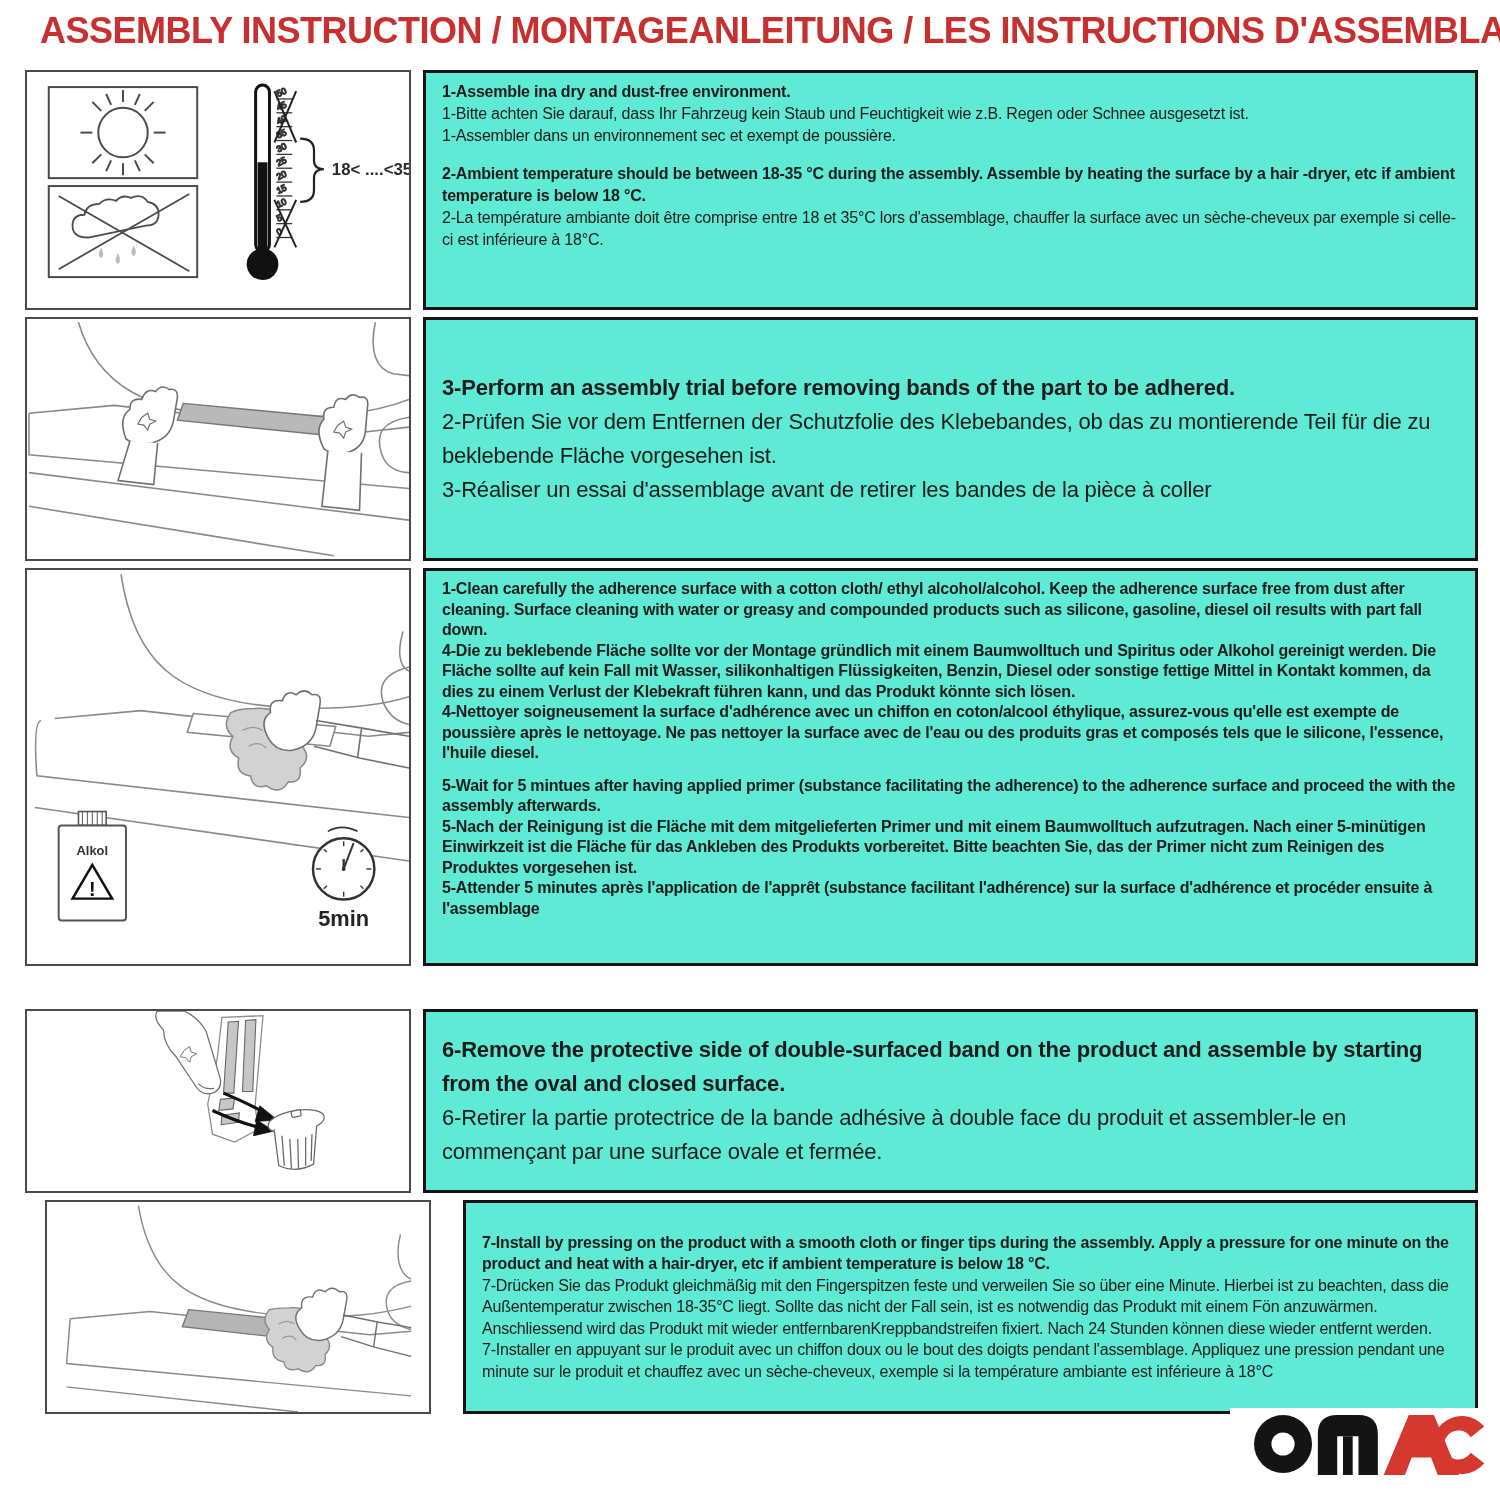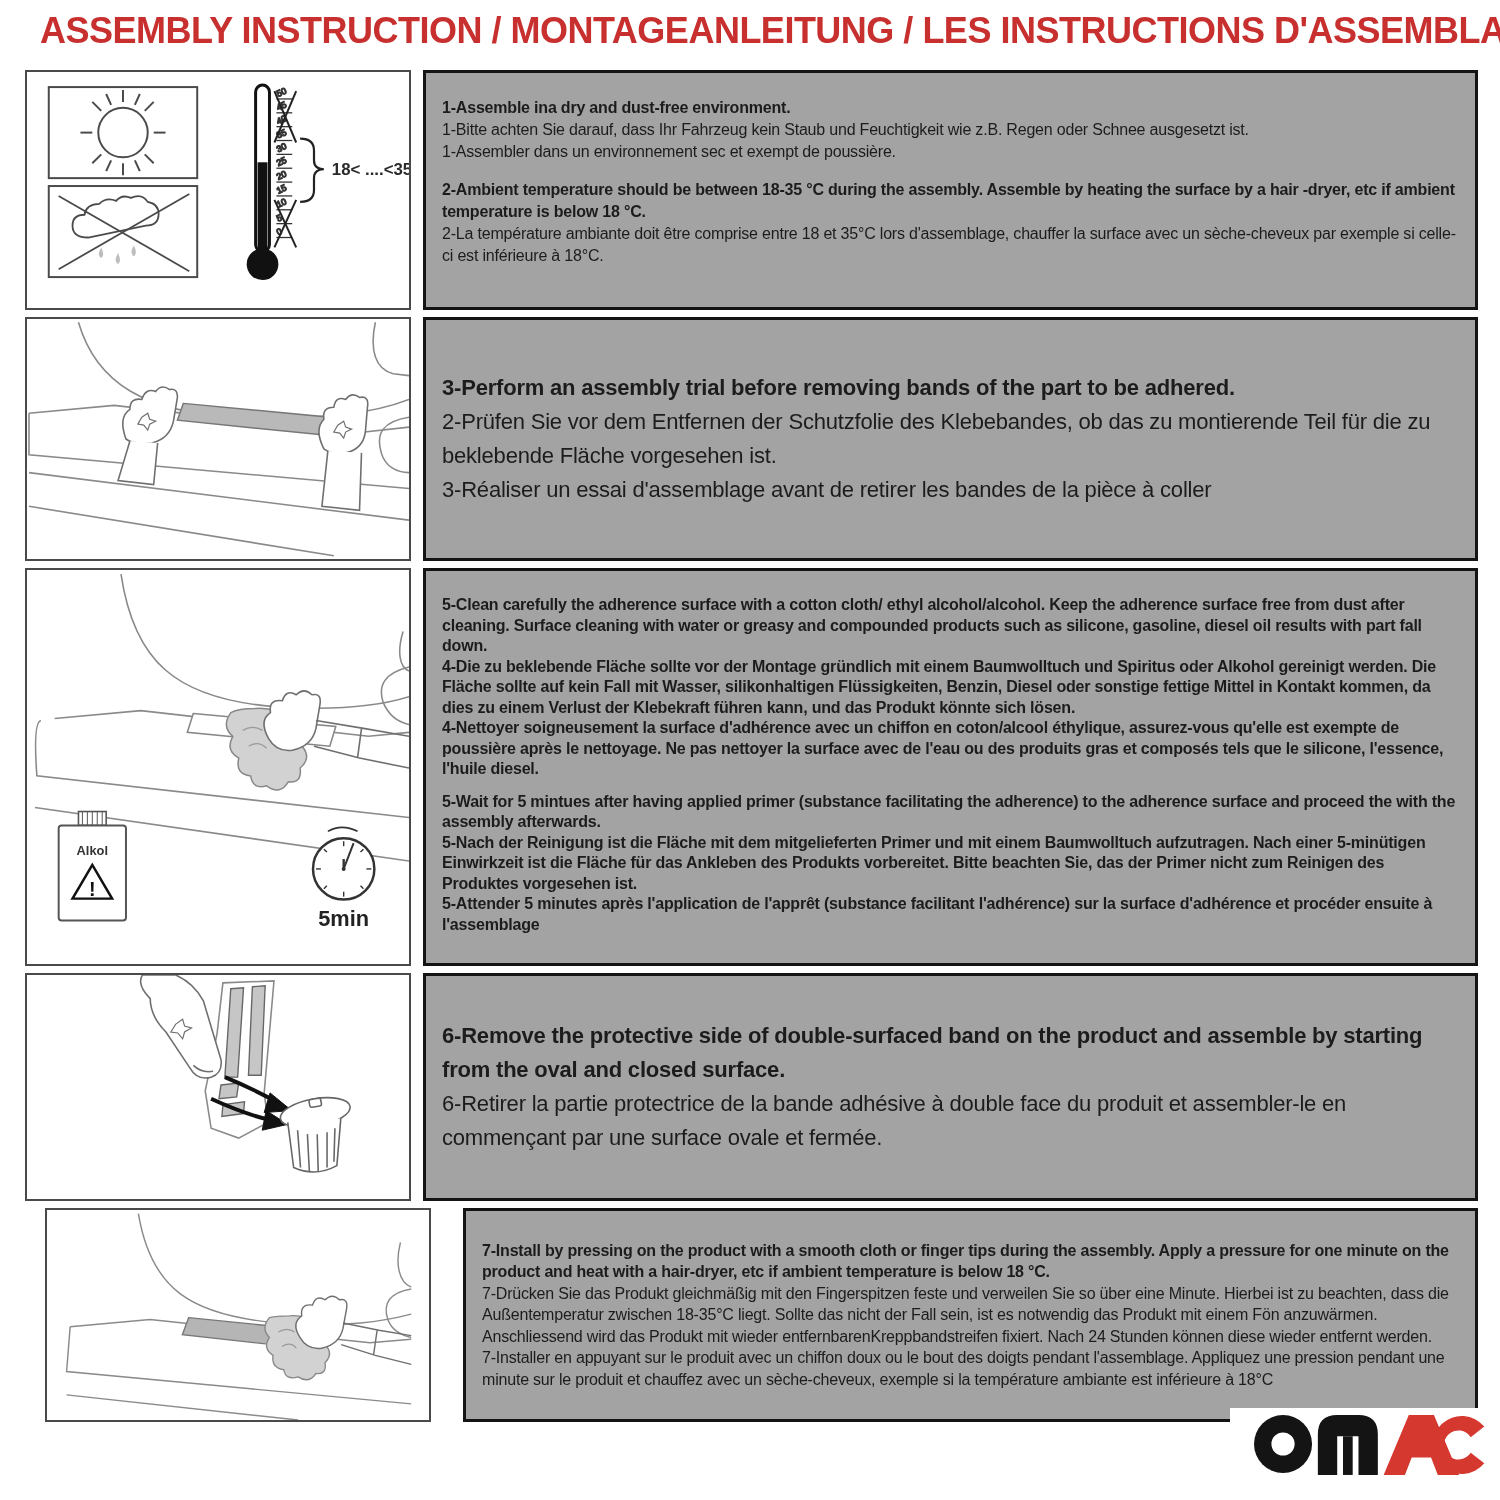--- a/index.html
+++ b/index.html
@@ -5,23 +5,23 @@
   html,body{margin:0;padding:0;background:#ffffff;}
   .page{position:relative;width:1500px;height:1500px;background:#fff;overflow:hidden;
         font-family:"Liberation Sans","DejaVu Sans",sans-serif;color:#1c1c1c;}
   .title{position:absolute;left:40px;top:10px;width:1440px;
          font-size:36px;font-weight:bold;letter-spacing:-0.5px;color:#c7302e;white-space:nowrap;}
   .rows{position:absolute;left:25px;top:70px;width:1453px;}
   .row{display:flex;gap:12px;margin-bottom:7px;}
   .illus{flex:none;width:386px;border:2px solid #4a4a4a;background:#fff;box-sizing:border-box;
          display:flex;align-items:stretch;justify-content:center;overflow:hidden;}
   .illus svg{width:100%;height:100%;}
-  .text{flex:1;border:3px solid #141414;background:#a3a3a3;box-sizing:border-box;
-        padding:24px 16px;display:flex;flex-direction:column;overflow:hidden;}
-  .r1{height:240px;} .r2{height:244px;} .r3{height:398px;} .r4{height:228px;} .r5{height:214px;margin-left:20px;}
+  .text{flex:1;border:3px solid #141414;background:#5eead4;box-sizing:border-box;
+        padding:8px 16px;display:flex;flex-direction:column;overflow:hidden;}
+  .r1{height:240px;} .r2{height:244px;} .r3{height:398px;} .r4{height:184px;margin-top:36px;} .r5{height:214px;margin-left:20px;}
   .text p{margin:0;}
   .small p{font-size:16px;line-height:22px;letter-spacing:-0.2px;}
   .r3t p{font-size:16px;line-height:20.5px;letter-spacing:-0.2px;font-weight:bold;}
   .r5t p{font-size:16px;line-height:21.5px;letter-spacing:-0.2px;}
   .big{justify-content:center;}
   .big p{font-size:22px;line-height:34px;letter-spacing:-0.2px;}
   .r5t{justify-content:center;}
   p.b{font-weight:bold;}
   .gap{margin-top:16px !important;}
   .gap2{margin-top:12px !important;}
@@ -191,21 +191,21 @@
                 <line x1="340" y1="320" x2="337" y2="317"></line>
             </g>
             <line x1="320" y1="300" x2="330" y2="274" stroke="#333" stroke-width="2"></line>
             <line x1="320" y1="300" x2="320" y2="290" stroke="#333" stroke-width="2.4"></line>
             <circle cx="320" cy="300" r="2" fill="#333"></circle>
             <text x="320" y="358" text-anchor="middle" font-size="22" font-weight="bold" fill="#222">5min</text>
           </g>
         </svg>
       </div>
       <div class="text r3t r3">
-        <p class="b">5-Clean carefully the adherence surface with a cotton cloth/ ethyl alcohol/alcohol. Keep the adherence surface free from dust after cleaning. Surface cleaning with water or greasy and compounded products such as silicone, gasoline, diesel oil results with part fall down.</p>
+        <p class="b">1-Clean carefully the adherence surface with a cotton cloth/ ethyl alcohol/alcohol. Keep the adherence surface free from dust after cleaning. Surface cleaning with water or greasy and compounded products such as silicone, gasoline, diesel oil results with part fall down.</p>
         <p>4-Die zu beklebende Fläche sollte vor der Montage gründlich mit einem Baumwolltuch und Spiritus oder Alkohol gereinigt werden. Die Fläche sollte auf kein Fall mit Wasser, silikonhaltigen Flüssigkeiten, Benzin, Diesel oder sonstige fettige Mittel in Kontakt kommen, da dies zu einem Verlust der Klebekraft führen kann, und das Produkt könnte sich lösen.</p>
         <p>4-Nettoyer soigneusement la surface d'adhérence avec un chiffon en coton/alcool éthylique, assurez-vous qu'elle est exempte de poussière après le nettoyage. Ne pas nettoyer la surface avec de l'eau ou des produits gras et composés tels que le silicone, l'essence, l'huile diesel.</p>
         <p class="b gap2">5-Wait for 5 mintues after having applied primer (substance facilitating the adherence) to the adherence surface and proceed the with the assembly afterwards.</p>
         <p>5-Nach der Reinigung ist die Fläche mit dem mitgelieferten Primer und mit einem Baumwolltuch aufzutragen. Nach einer 5-minütigen Einwirkzeit ist die Fläche für das Ankleben des Produkts vorbereitet. Bitte beachten Sie, das der Primer nicht zum Reinigen des Produktes vorgesehen ist.</p>
         <p>5-Attender 5 minutes après l'application de l'apprêt (substance facilitant l'adhérence) sur la surface d'adhérence et procéder ensuite à l'assemblage</p>
       </div>
     </div>
 
     <div class="row">
       <div class="illus r4">

